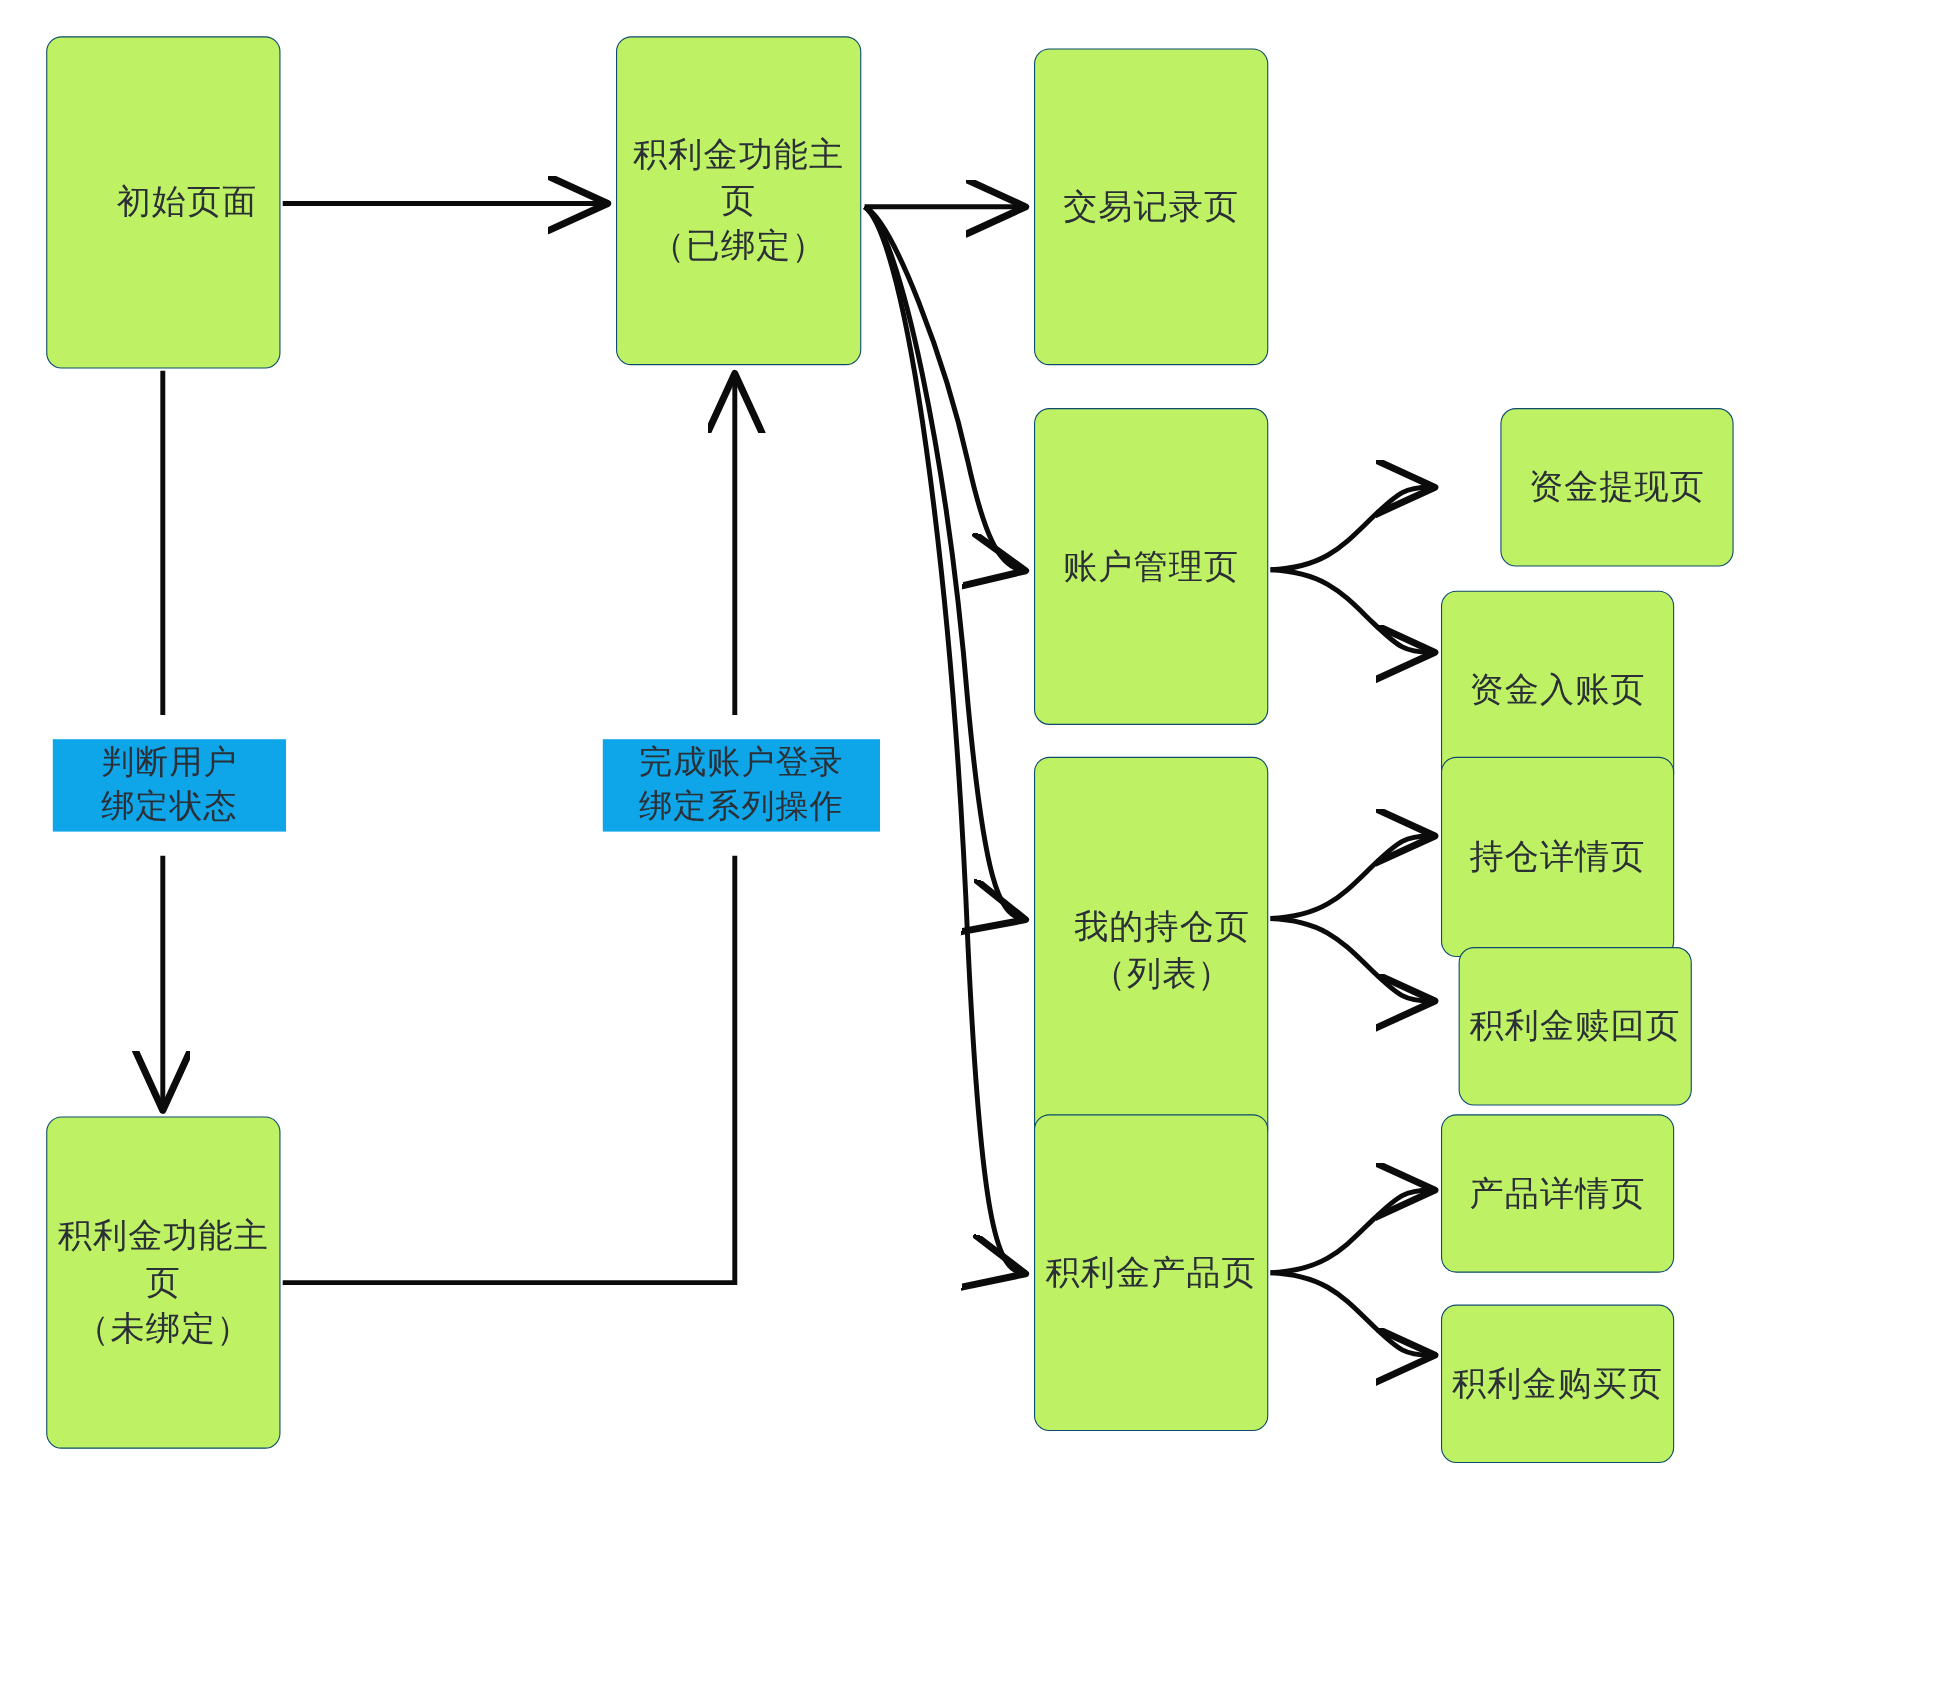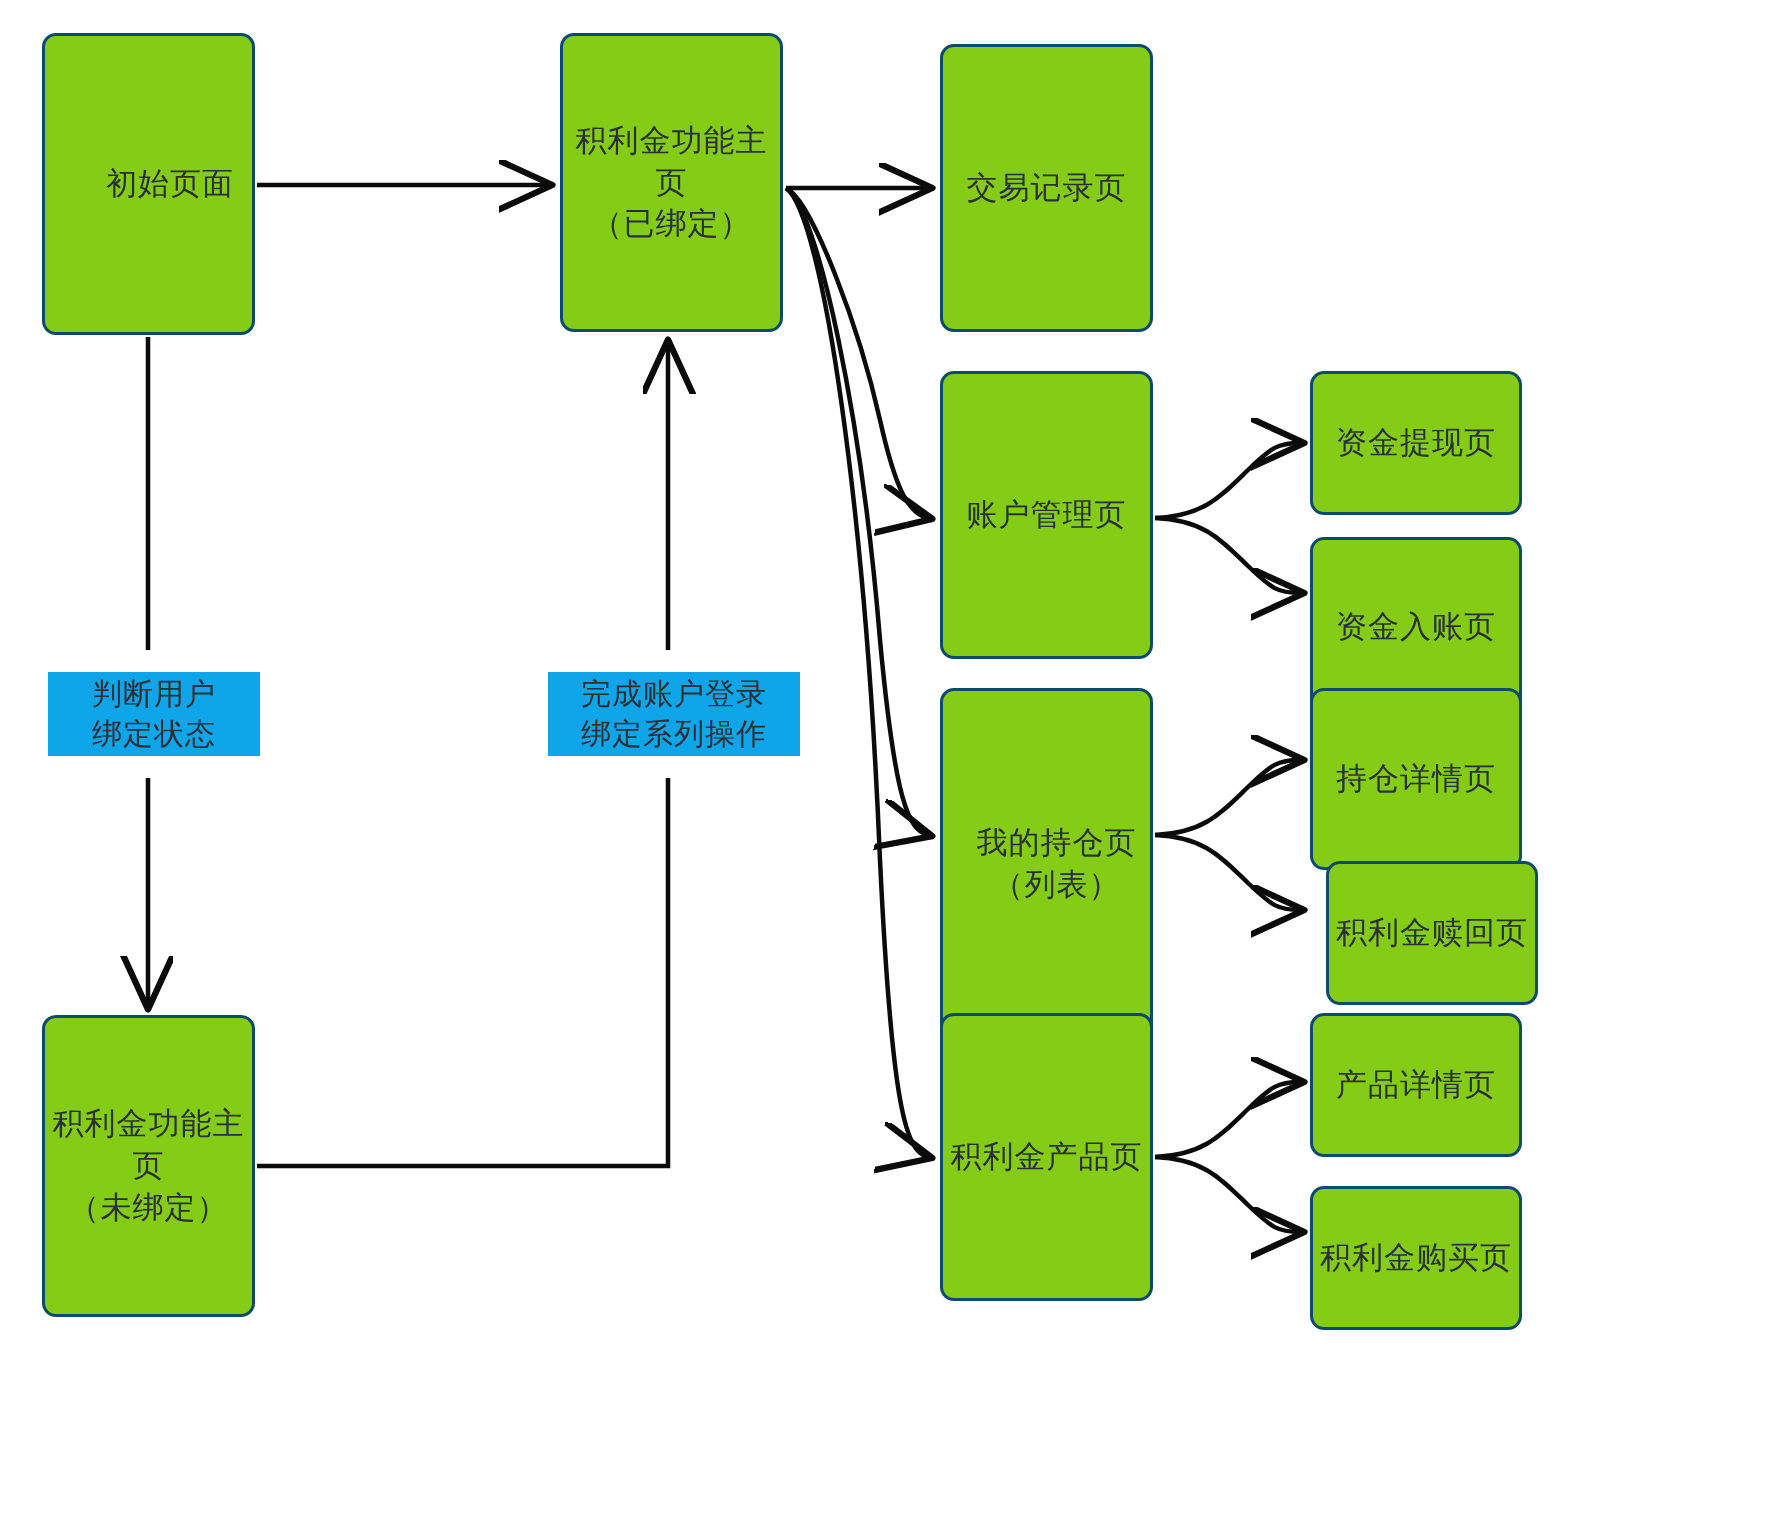--- a/index.html
+++ b/index.html
@@ -18,22 +18,22 @@
   svg.edges {
     position: absolute;
     left: 0;
     top: 0;
     width: 1770px;
     height: 1528px;
   }
   .node {
     position: absolute;
     box-sizing: border-box;
-    background: #84cc16;
-    border: 3px solid #0c4a6e;
+    background: #bef264;
+    border: 1px solid #0c4a6e;
     border-radius: 14px;
     display: flex;
     align-items: center;
     justify-content: center;
     text-align: center;
     color: #2b2f36;
     font-size: 31px;
     line-height: 1.35;
     letter-spacing: 1px;
     z-index: 3;
@@ -105,21 +105,21 @@
   </div>
 
   <div class="node" style="left:940px; top:44px; width:213px; height:288px;">
     <span class="lines">交易记录页</span>
   </div>
 
   <div class="node" style="left:940px; top:371px; width:213px; height:288px;">
     <span class="lines">账户管理页</span>
   </div>
 
-  <div class="node" style="left:1310px; top:371px; width:212px; height:144px;">
+  <div class="node" style="left:1364px; top:371px; width:212px; height:144px;">
     <span class="lines">资金提现页</span>
   </div>
 
   <div class="node" style="left:1310px; top:537px; width:212px; height:180px;">
     <span class="lines">资金入账页</span>
   </div>
 
   <div class="node" style="left:940px; top:688px; width:213px; height:352px;padding-left:20px;">
     <span class="lines">我的持仓页
 （列表）</span>

